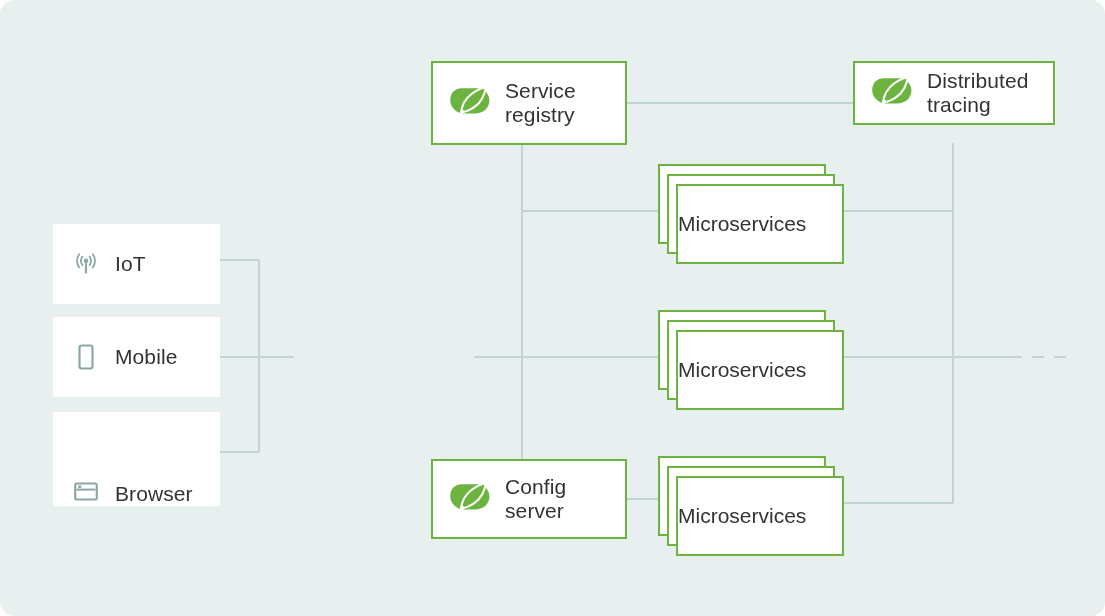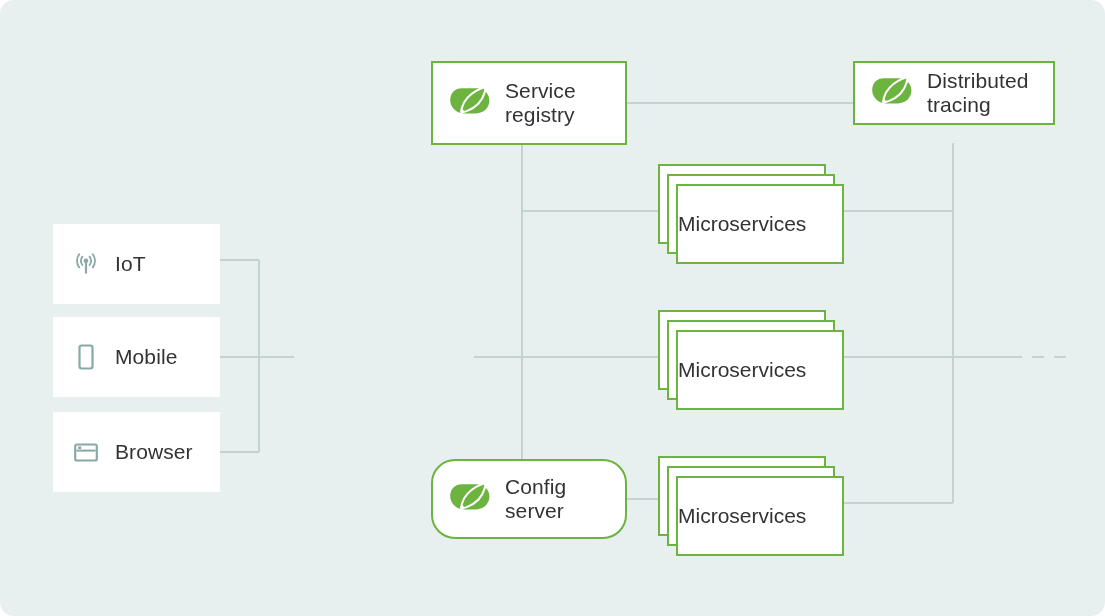--- a/index.html
+++ b/index.html
@@ -154,21 +154,21 @@
     <span class="ico">
       <svg width="30" height="30" viewBox="0 0 30 30" xmlns="http://www.w3.org/2000/svg">
         <rect x="8.5" y="3.5" width="13" height="23" rx="2.2" ry="2.2" fill="none" stroke="#8aa8a5" stroke-width="2.2"></rect>
         <rect x="10.8" y="7.4" width="8.4" height="13.2" fill="#ffffff"></rect>
         <rect x="13.6" y="22.1" width="2.8" height="2.6" fill="#ffffff"></rect>
       </svg>
     </span>
     <span class="label">Mobile</span>
   </div>
 
-  <div class="node plain client" style="left:53px; top:412px; width:167px; height:80px;">
+  <div class="node plain client" style="left:53px; top:412px; width:167px; height:94px;align-items:flex-end;">
     <span class="ico">
       <svg width="30" height="30" viewBox="0 0 30 30" xmlns="http://www.w3.org/2000/svg">
         <rect x="4.2" y="7.5" width="21.6" height="16" rx="1.8" ry="1.8" fill="none" stroke="#8aa8a5" stroke-width="2.2"></rect>
         <path d="M5.4 13.6 H24.6" stroke="#8aa8a5" stroke-width="2"></path>
         <rect x="7.2" y="9.4" width="3" height="2.6" fill="#8aa8a5"></rect>
       </svg>
     </span>
     <span class="label">Browser</span>
   </div>
 
@@ -194,21 +194,21 @@
                  L27.0 27.4 C34.4 27.4 40.4 22.0 40.4 14.6 C40.4 7.6 34.9 2.2 28.2 2.2 Z" fill="#6db33f"></path>
         <path d="M36.6 1.1 C36.6 1.1 25.6 4.2 18.6 11.6 C11.8 18.8 12.4 26.6 12.4 26.6
                  C12.4 26.6 22.5 24.9 29.3 17.8 C36.2 10.6 36.6 1.1 36.6 1.1 Z" fill="#6db33f" stroke="#ffffff" stroke-width="2.1" stroke-linejoin="round"></path>
         <circle cx="13.1" cy="25.3" r="1.9" fill="#ffffff"></circle>
       </svg>
     </span>
     <span class="label">Distributed
 tracing</span>
   </div>
 
-  <div class="node green spring-node" style="left:431px; top:459px; width:196px; height:80px;border-radius:24px;">
+  <div class="node green spring-node" style="left:431px; top:459px; width:196px; height:80px;">
     <span class="springlogo">
       <svg width="42" height="34" viewBox="0 0 42 34" xmlns="http://www.w3.org/2000/svg">
         <path d="M12.8 2.2 C6.0 2.2 1.2 7.1 1.2 13.9 C1.2 21.4 7.4 27.4 15.6 27.4
                  L27.0 27.4 C34.4 27.4 40.4 22.0 40.4 14.6 C40.4 7.6 34.9 2.2 28.2 2.2 Z" fill="#6db33f"></path>
         <path d="M36.6 1.1 C36.6 1.1 25.6 4.2 18.6 11.6 C11.8 18.8 12.4 26.6 12.4 26.6
                  C12.4 26.6 22.5 24.9 29.3 17.8 C36.2 10.6 36.6 1.1 36.6 1.1 Z" fill="#6db33f" stroke="#ffffff" stroke-width="2.1" stroke-linejoin="round"></path>
         <circle cx="13.1" cy="25.3" r="1.9" fill="#ffffff"></circle>
       </svg>
     </span>
     <span class="label">Config

